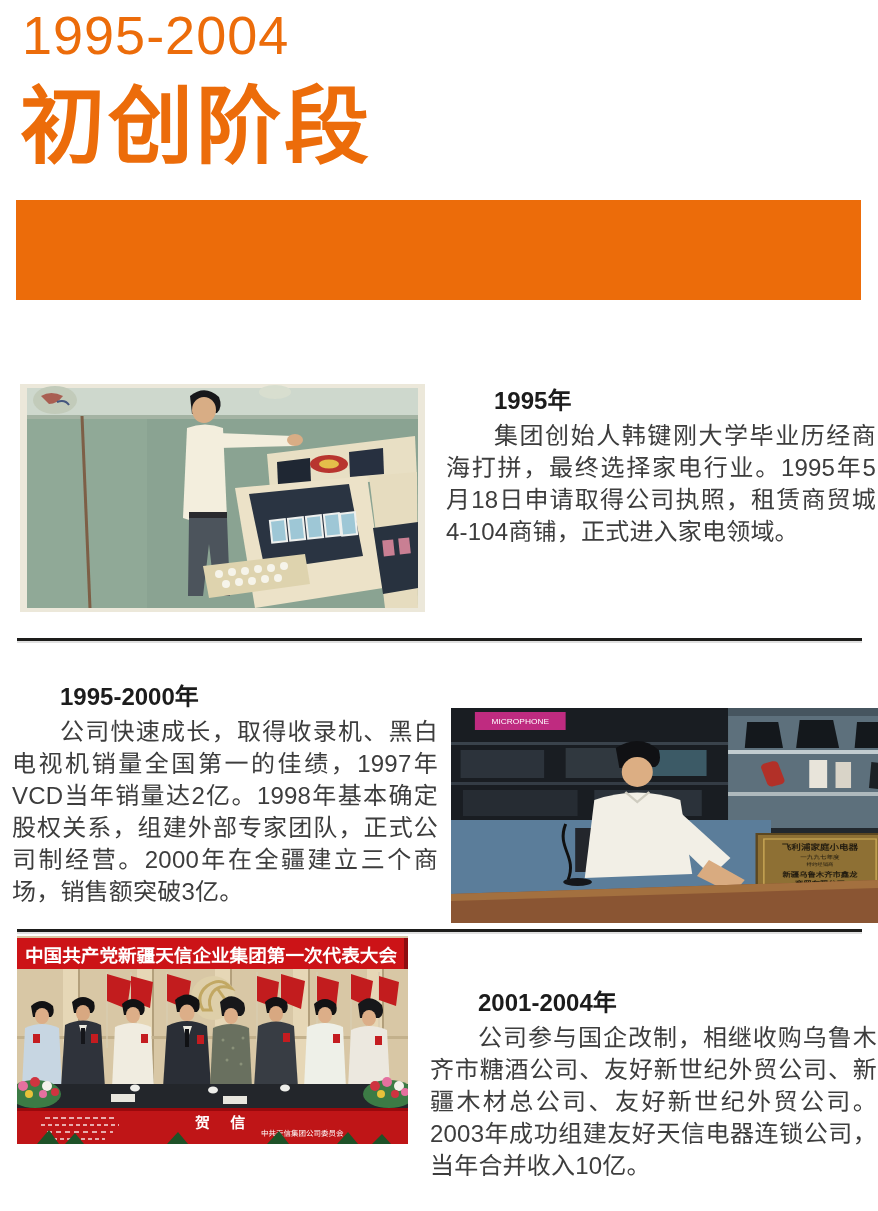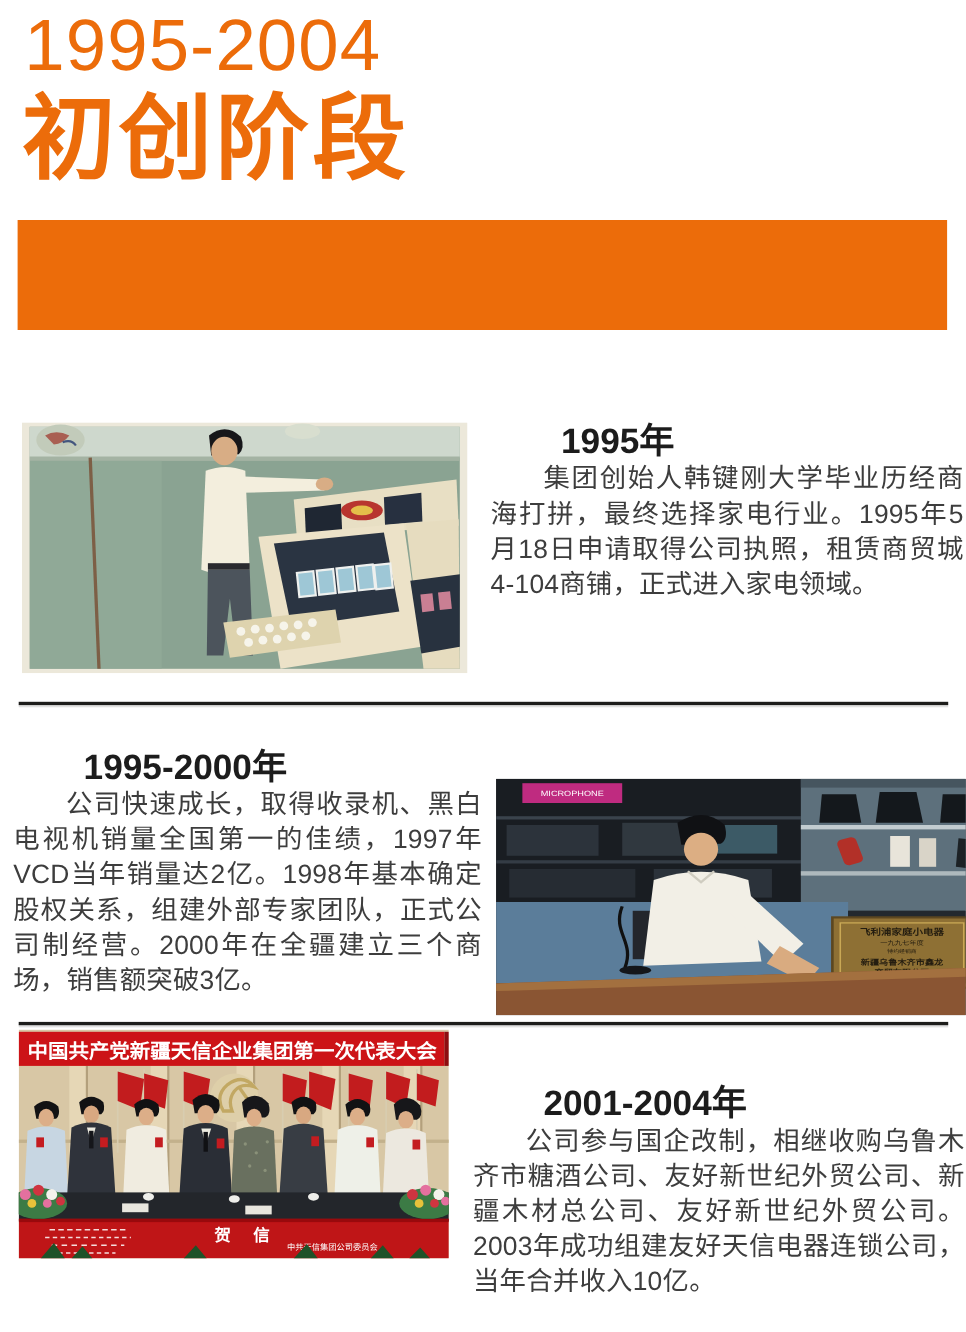--- a/index.html
+++ b/index.html
@@ -1,32 +1,32 @@
 <!DOCTYPE html>
 <html lang="zh-CN"><head>
 <meta charset="utf-8">
 <style>
   html,body{margin:0;padding:0;background:#ffffff;}
   .page{position:relative;width:878px;height:1211px;background:#ffffff;overflow:hidden;
         font-family:"Liberation Sans","DejaVu Sans",sans-serif;}
 
   
-  .title-years{position:absolute;left:22px;top:8px;font-size:66px;line-height:1.0;
+  .title-years{position:absolute;left:22px;top:8px;font-size:54px;line-height:1.0;
                color:#EC6C0A;letter-spacing:1px;font-weight:400;}
   .title-stage{position:absolute;left:20px;top:82px;font-size:85px;line-height:1.05;
                color:#EC6C0A;font-weight:900;letter-spacing:3px;}
   .orange-banner{position:absolute;left:16px;top:200px;width:845px;height:100px;background:#EC6C0A;}
 
   
   .divider{position:absolute;left:17px;width:845px;height:3px;background:#1d1d1b;
            box-shadow:0 2px 0 rgba(0,0,0,0.12);}
   .d1{top:638px;} .d2{top:929px;}
 
   
-  .textblock h3{margin:0;font-size:32px;font-weight:bold;color:#1c1c1c;text-indent:2em;line-height:30px;}
+  .textblock h3{margin:0;font-size:24px;font-weight:bold;color:#1c1c1c;text-indent:2em;line-height:30px;}
   .textblock p{margin:4px 0 0;font-size:24px;line-height:32px;color:#3d3d3d;
                text-align:justify;text-indent:2em;letter-spacing:0.2px;}
   .t1{position:absolute;left:446px;top:386px;width:430px;}
   .t2{position:absolute;left:12px;top:682px;width:426px;}
   .t3{position:absolute;left:430px;top:988px;width:447px;}
 
   
   figure{margin:0;padding:0;}
   .photo{position:absolute;}
   .photo svg{display:block;width:100%;height:100%;}

